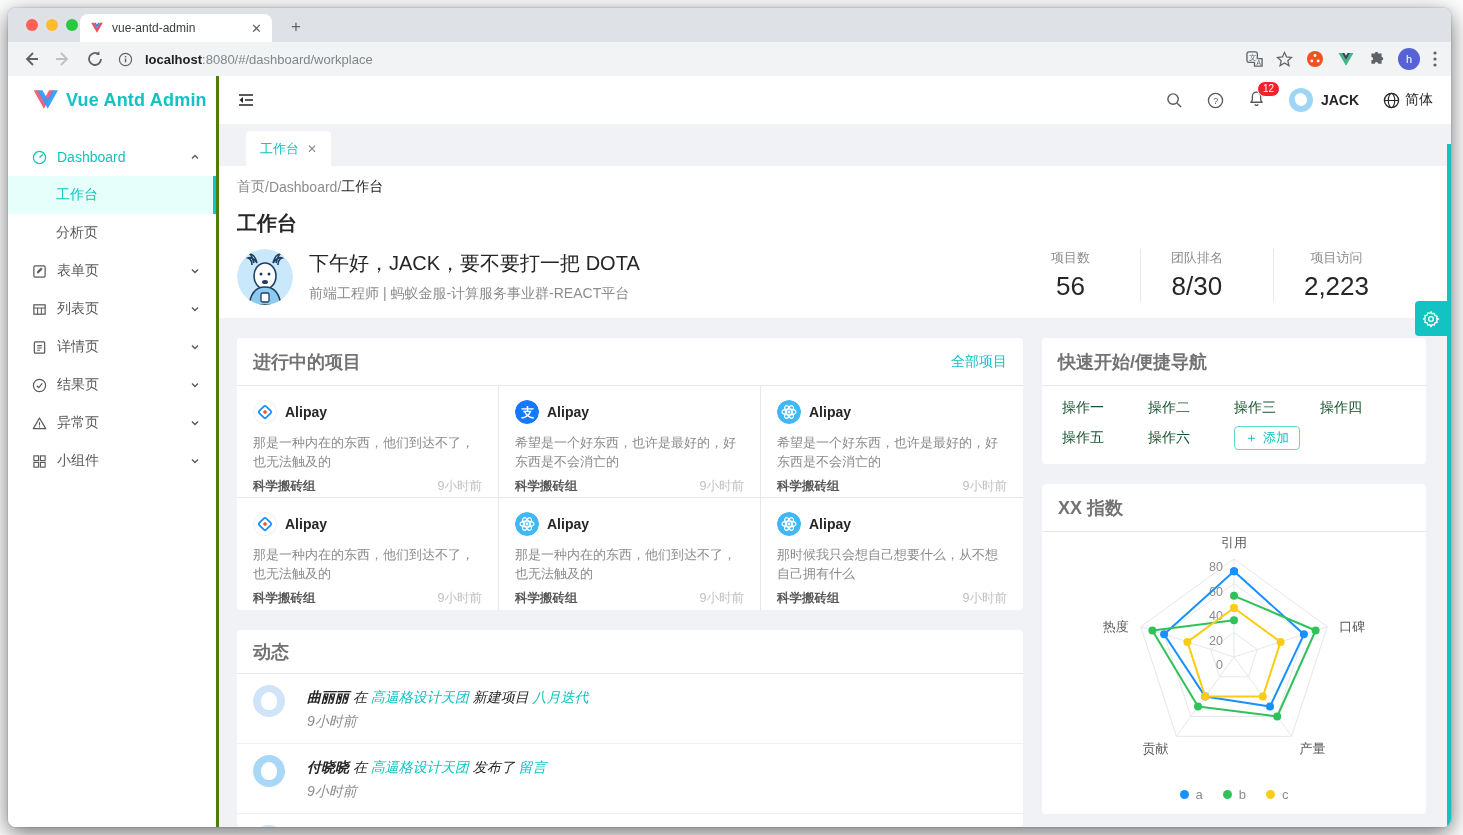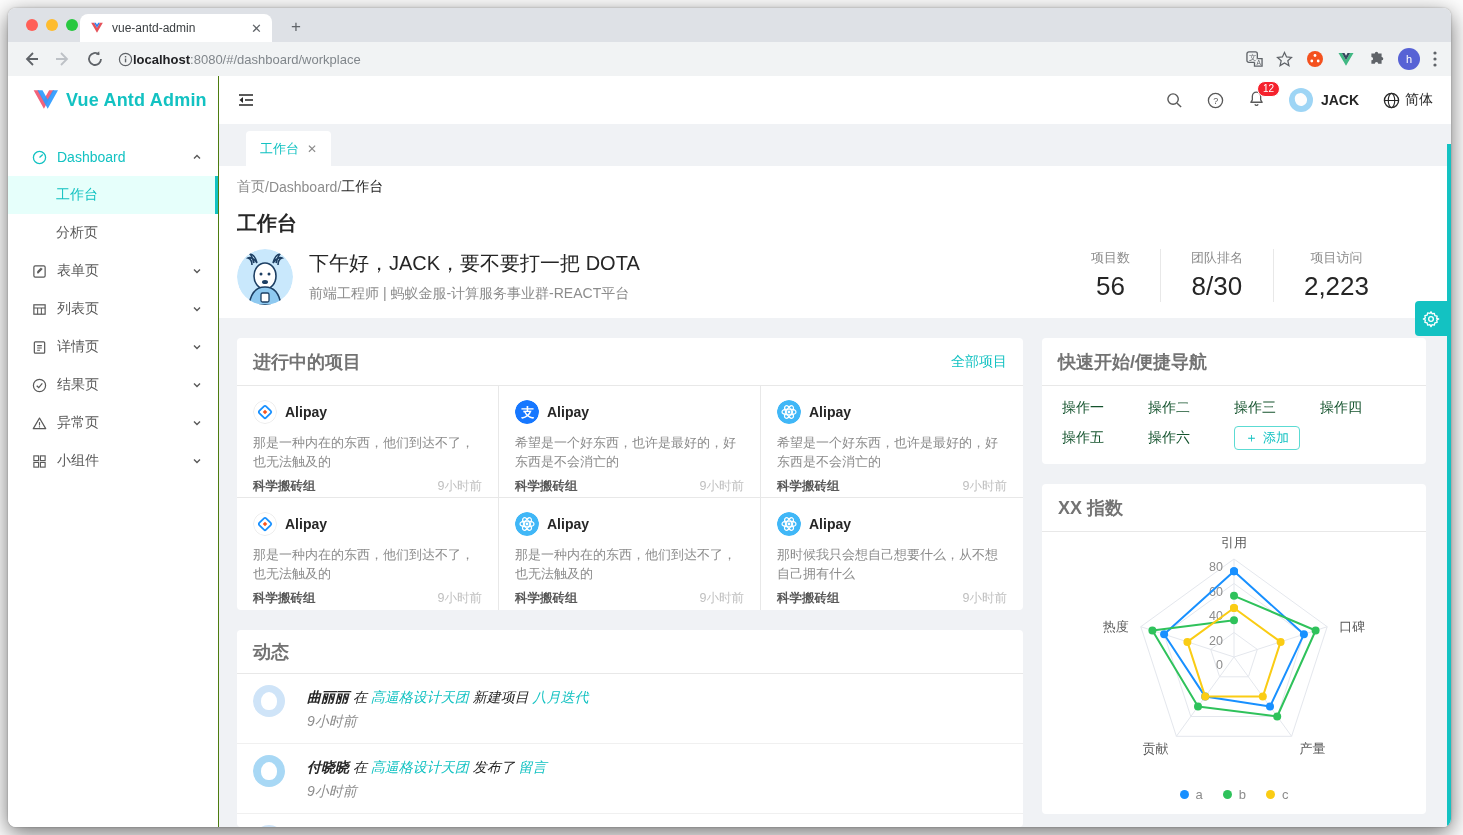--- a/index.html
+++ b/index.html
@@ -15,30 +15,30 @@
   .tl { width:12px; height:12px; border-radius:50%; }
   .tl.red{background:#ff5f57} .tl.yel{background:#febc2e} .tl.grn{background:#28c840}
   .btab { position:absolute; left:72px; bottom:0; width:192px; height:28px; background:#fff;
     border-radius:8px 8px 0 0; display:flex; align-items:center; padding:0 10px; gap:8px; }
   .btab-title { flex:1; font-size:12px; color:#3c4043; white-space:nowrap; overflow:hidden; }
   .btab-close { font-size:13px; color:#5f6368; line-height:1; }
   .newtab { position:absolute; left:276px; bottom:3px; font-size:17px; color:#5f6368; width:24px; height:24px;
     text-align:center; line-height:24px; }
   .toolbar { height:34px; background:#f1f3f4; display:flex; align-items:center; padding:0 14px; }
   .nav-ic { width:18px; height:18px; margin-right:14px; flex:0 0 auto; }
-  .omnibox { flex:1; display:flex; align-items:center; gap:0; min-width:0; }
+  .omnibox { flex:1; display:flex; align-items:center; gap:12px; min-width:0; }
   .url { font-size:13px; color:#80868b; white-space:nowrap; }
   .url b { color:#202124; font-weight:700; }
   .tb-right { display:flex; align-items:center; gap:13px; margin-left:12px; }
   .ext-avatar { width:22px; height:22px; border-radius:50%; background:#5762d5; color:#fff;
     font-size:11px; display:flex; align-items:center; justify-content:center; }
 
   
   .app { display:flex; height:751px; }
-  .sidebar { width:211px; background:#fff; border-right:1px solid #4d7c0f; flex:0 0 auto; z-index:2; }
+  .sidebar { width:211px; background:#fff; border-right:3px solid #4d7c0f; flex:0 0 auto; z-index:2; }
   .logo-row { height:48px; display:flex; align-items:center; gap:8px; padding:0 0 0 24px; }
   .logo-text { color:#13c2c2; font-size:18px; font-weight:700; letter-spacing:0.2px; }
   .menu { padding-top:14px; }
   .m-item { height:38px; display:flex; align-items:center; padding:0 16px 0 24px; gap:10px;
     font-size:14px; color:#595959; cursor:pointer; }
   .m-item .lbl { flex:1; }
   .m-item.open { color:#13c2c2; }
   .m-sub { height:38px; display:flex; align-items:center; padding-left:48px; font-size:14px; color:#595959; cursor:pointer; }
   .m-sub.active { background:#e6fffb; color:#13c2c2; border-right:3px solid #13c2c2; }
   .mi { width:15px; height:15px; flex:0 0 auto; }
@@ -65,21 +65,21 @@
 
   .page-header { background:#fff; padding:12px 24px 0 18px; height:152px; }
   .crumbs { font-size:14px; color:#8c8c8c; display:flex; gap:0; align-items:center; }
   .crumbs .cur { color:#262626; }
   .pg-title { font-size:20px; font-weight:700; color:#262626; margin:14px 0 12px; }
   .welcome { display:flex; align-items:flex-start; }
   .deer { width:56px; height:56px; border-radius:50%; flex:0 0 auto; }
   .w-text { margin-left:16px; }
   .w-title { font-size:20px; color:#262626; font-weight:500; line-height:28px; }
   .w-sub { font-size:14px; color:#8c8c8c; margin-top:8px; }
-  .stats { margin-left:auto; display:flex; margin-right:28px; }
+  .stats { margin-left:auto; display:flex; margin-right:28px;gap:20px; }
   .stat { text-align:center; padding:0 30px; border-left:1px solid #e8e8e8; }
   .stat:first-child { border-left:none; }
   .stat .s-lbl { font-size:13px; color:#8c8c8c; }
   .stat .s-val { font-size:26px; color:#262626; margin-top:4px; }
 
   .content { padding:20px 24px 0 18px; display:flex; gap:19px; height:509px; }
   .col-l { width:786px; flex:0 0 auto; }
   .col-r { width:384px; flex:0 0 auto; }
   .card { background:#fff; border-radius:4px; }
   .card-hd { height:48px; display:flex; align-items:center; padding:0 16px; border-bottom:1px solid #e8e8e8; }

